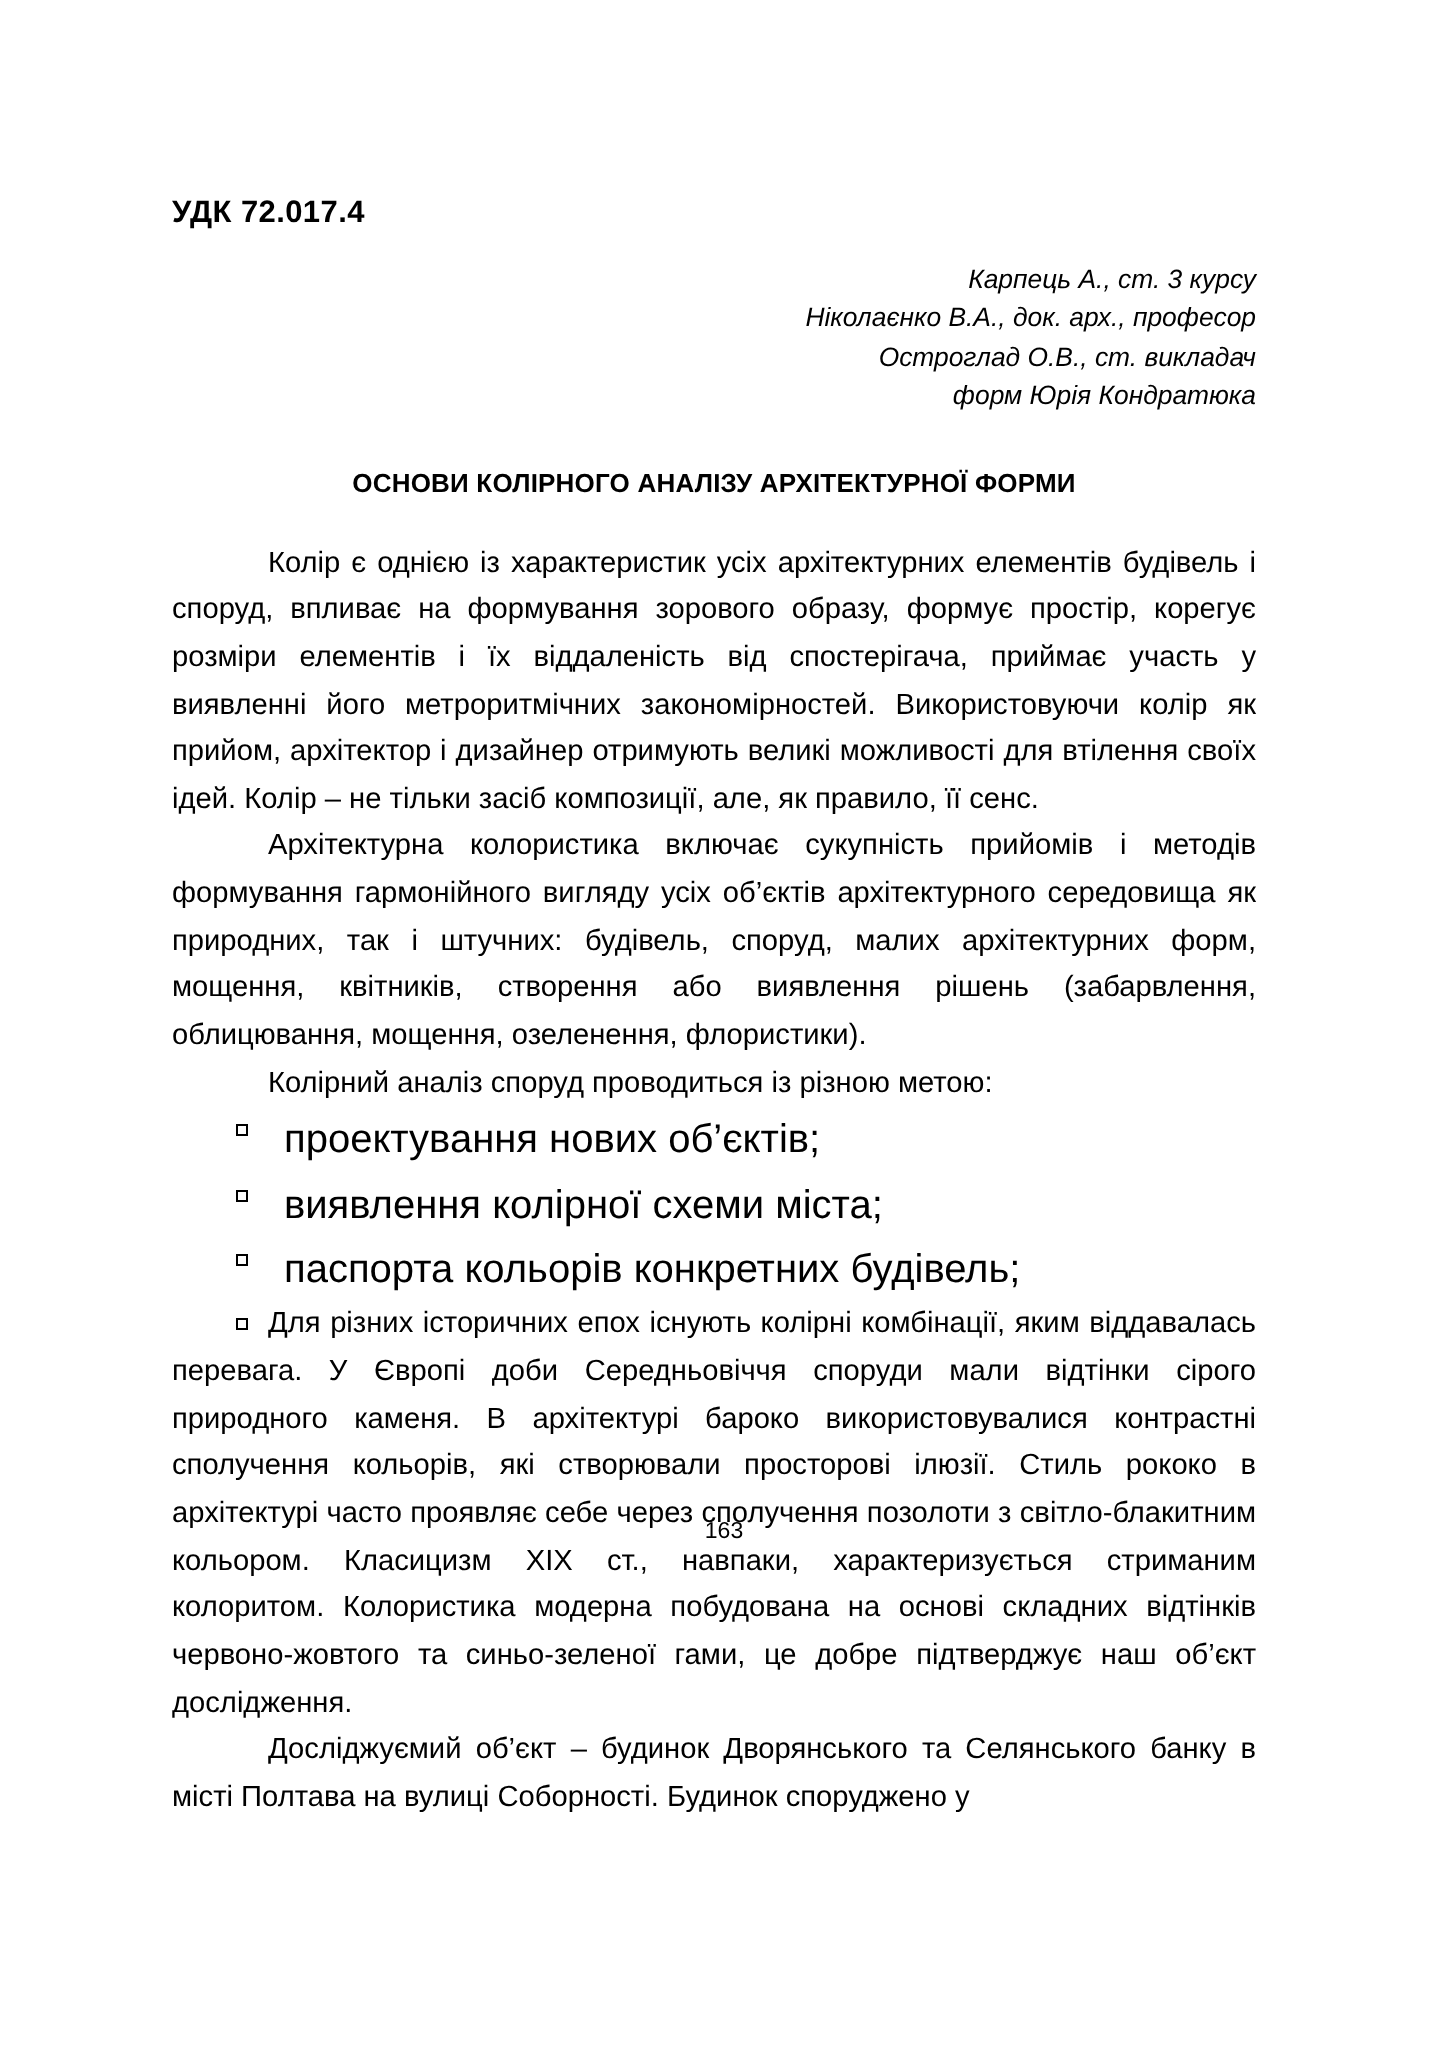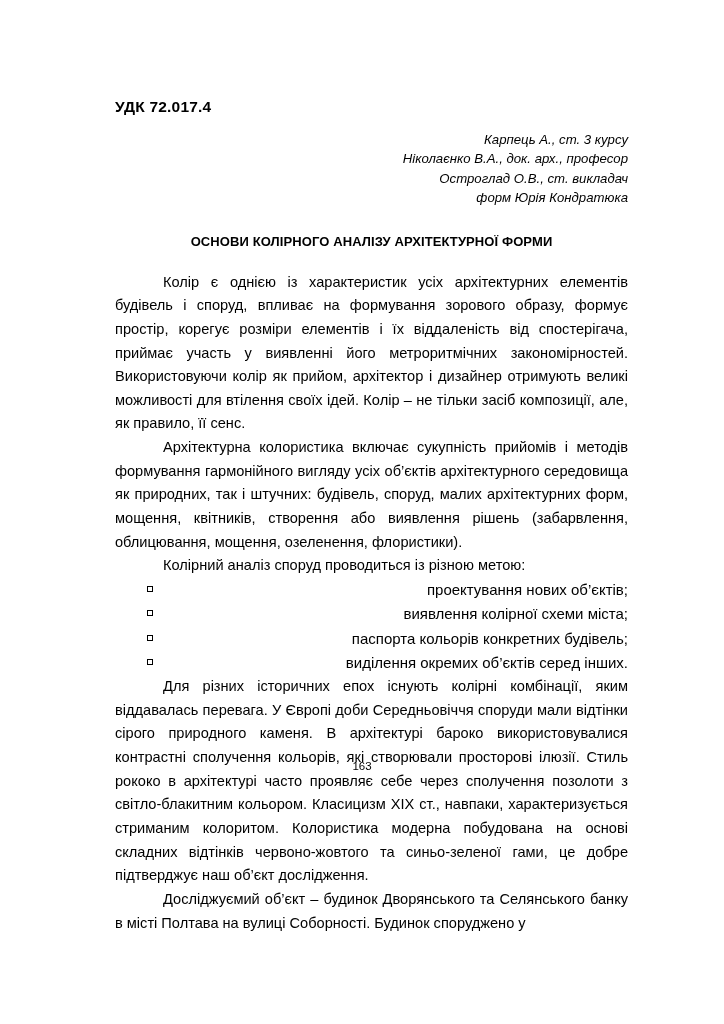--- a/index.html
+++ b/index.html
@@ -12,21 +12,21 @@
     height: 1024px;
     font-family: "Liberation Sans", sans-serif;
     color: #000000;
     position: relative;
     overflow: hidden;
   }
   .page {
     box-sizing: border-box;
     width: 724px;
     height: 826px;
-    padding: 98px 96px 28px 115px;
+    padding: 98px 96px 28px 86px;
     position: relative;
   }
   .udk {
     font-size: 15.5px;
     font-weight: bold;
     letter-spacing: 0.2px;
     margin: 0 0 14px 0;
   }
   .authors {
     text-align: right;
@@ -53,24 +53,24 @@
     line-height: 1.62;
     hyphens: none;
   }
   ul.bullets {
     list-style: none;
     margin: 0;
     padding: 0 0 0 30px;
   }
   ul.bullets li {
     position: relative;
-    font-size: 15px;
+    font-size: 20px;
     line-height: 1.62;
     padding-left: 26px;
-    text-align: right;
+    text-align: left;
   }
   ul.bullets li .sq {
     position: absolute;
     left: 2px;
     top: 8px;
     width: 6px;
     height: 6px;
     border: 1px solid #000;
     box-sizing: border-box;
   }
@@ -101,21 +101,21 @@
 
   <div class="body-text">
     <p>Колір є однією із характеристик усіх архітектурних елементів будівель і споруд, впливає на формування зорового образу, формує простір, корегує розміри елементів і їх віддаленість від спостерігача, приймає участь у виявленні його метроритмічних закономірностей. Використовуючи колір як прийом, архітектор і дизайнер отримують великі можливості для втілення своїх ідей. Колір – не тільки засіб композиції, але, як правило, її сенс.</p>
     <p>Архітектурна колористика включає сукупність прийомів і методів формування гармонійного вигляду усіх об’єктів архітектурного середовища як природних, так і штучних: будівель, споруд, малих архітектурних форм, мощення, квітників, створення або виявлення рішень (забарвлення, облицювання, мощення, озеленення, флористики).</p>
     <p>Колірний аналіз споруд проводиться із різною метою:</p>
 
     <ul class="bullets">
       <li><span class="sq"></span><span>проектування нових об’єктів;</span></li>
       <li><span class="sq"></span><span>виявлення колірної схеми міста;</span></li>
       <li><span class="sq"></span><span>паспорта кольорів конкретних будівель;</span></li>
-      <li><span class="sq"></span><span>виділення окремих об’єктів серед інших.</span></li>
+      <li><span class="sq"></span></li>
     </ul>
 
     <p>Для різних історичних епох існують колірні комбінації, яким віддавалась перевага. У Європі доби Середньовіччя споруди мали відтінки сірого природного каменя. В архітектурі бароко використовувалися контрастні сполучення кольорів, які створювали просторові ілюзії. Стиль рококо в архітектурі часто проявляє себе через сполучення позолоти з світло-блакитним кольором. Класицизм XIX ст., навпаки, характеризується стриманим колоритом. Колористика модерна побудована на основі складних відтінків червоно-жовтого та синьо-зеленої гами, це добре підтверджує наш об’єкт дослідження.</p>
     <p>Досліджуємий об’єкт – будинок Дворянського та Селянського банку в місті Полтава на вулиці Соборності. Будинок споруджено у</p>
   </div>
 
   <div class="page-number">163</div>
 
 </div>
 

